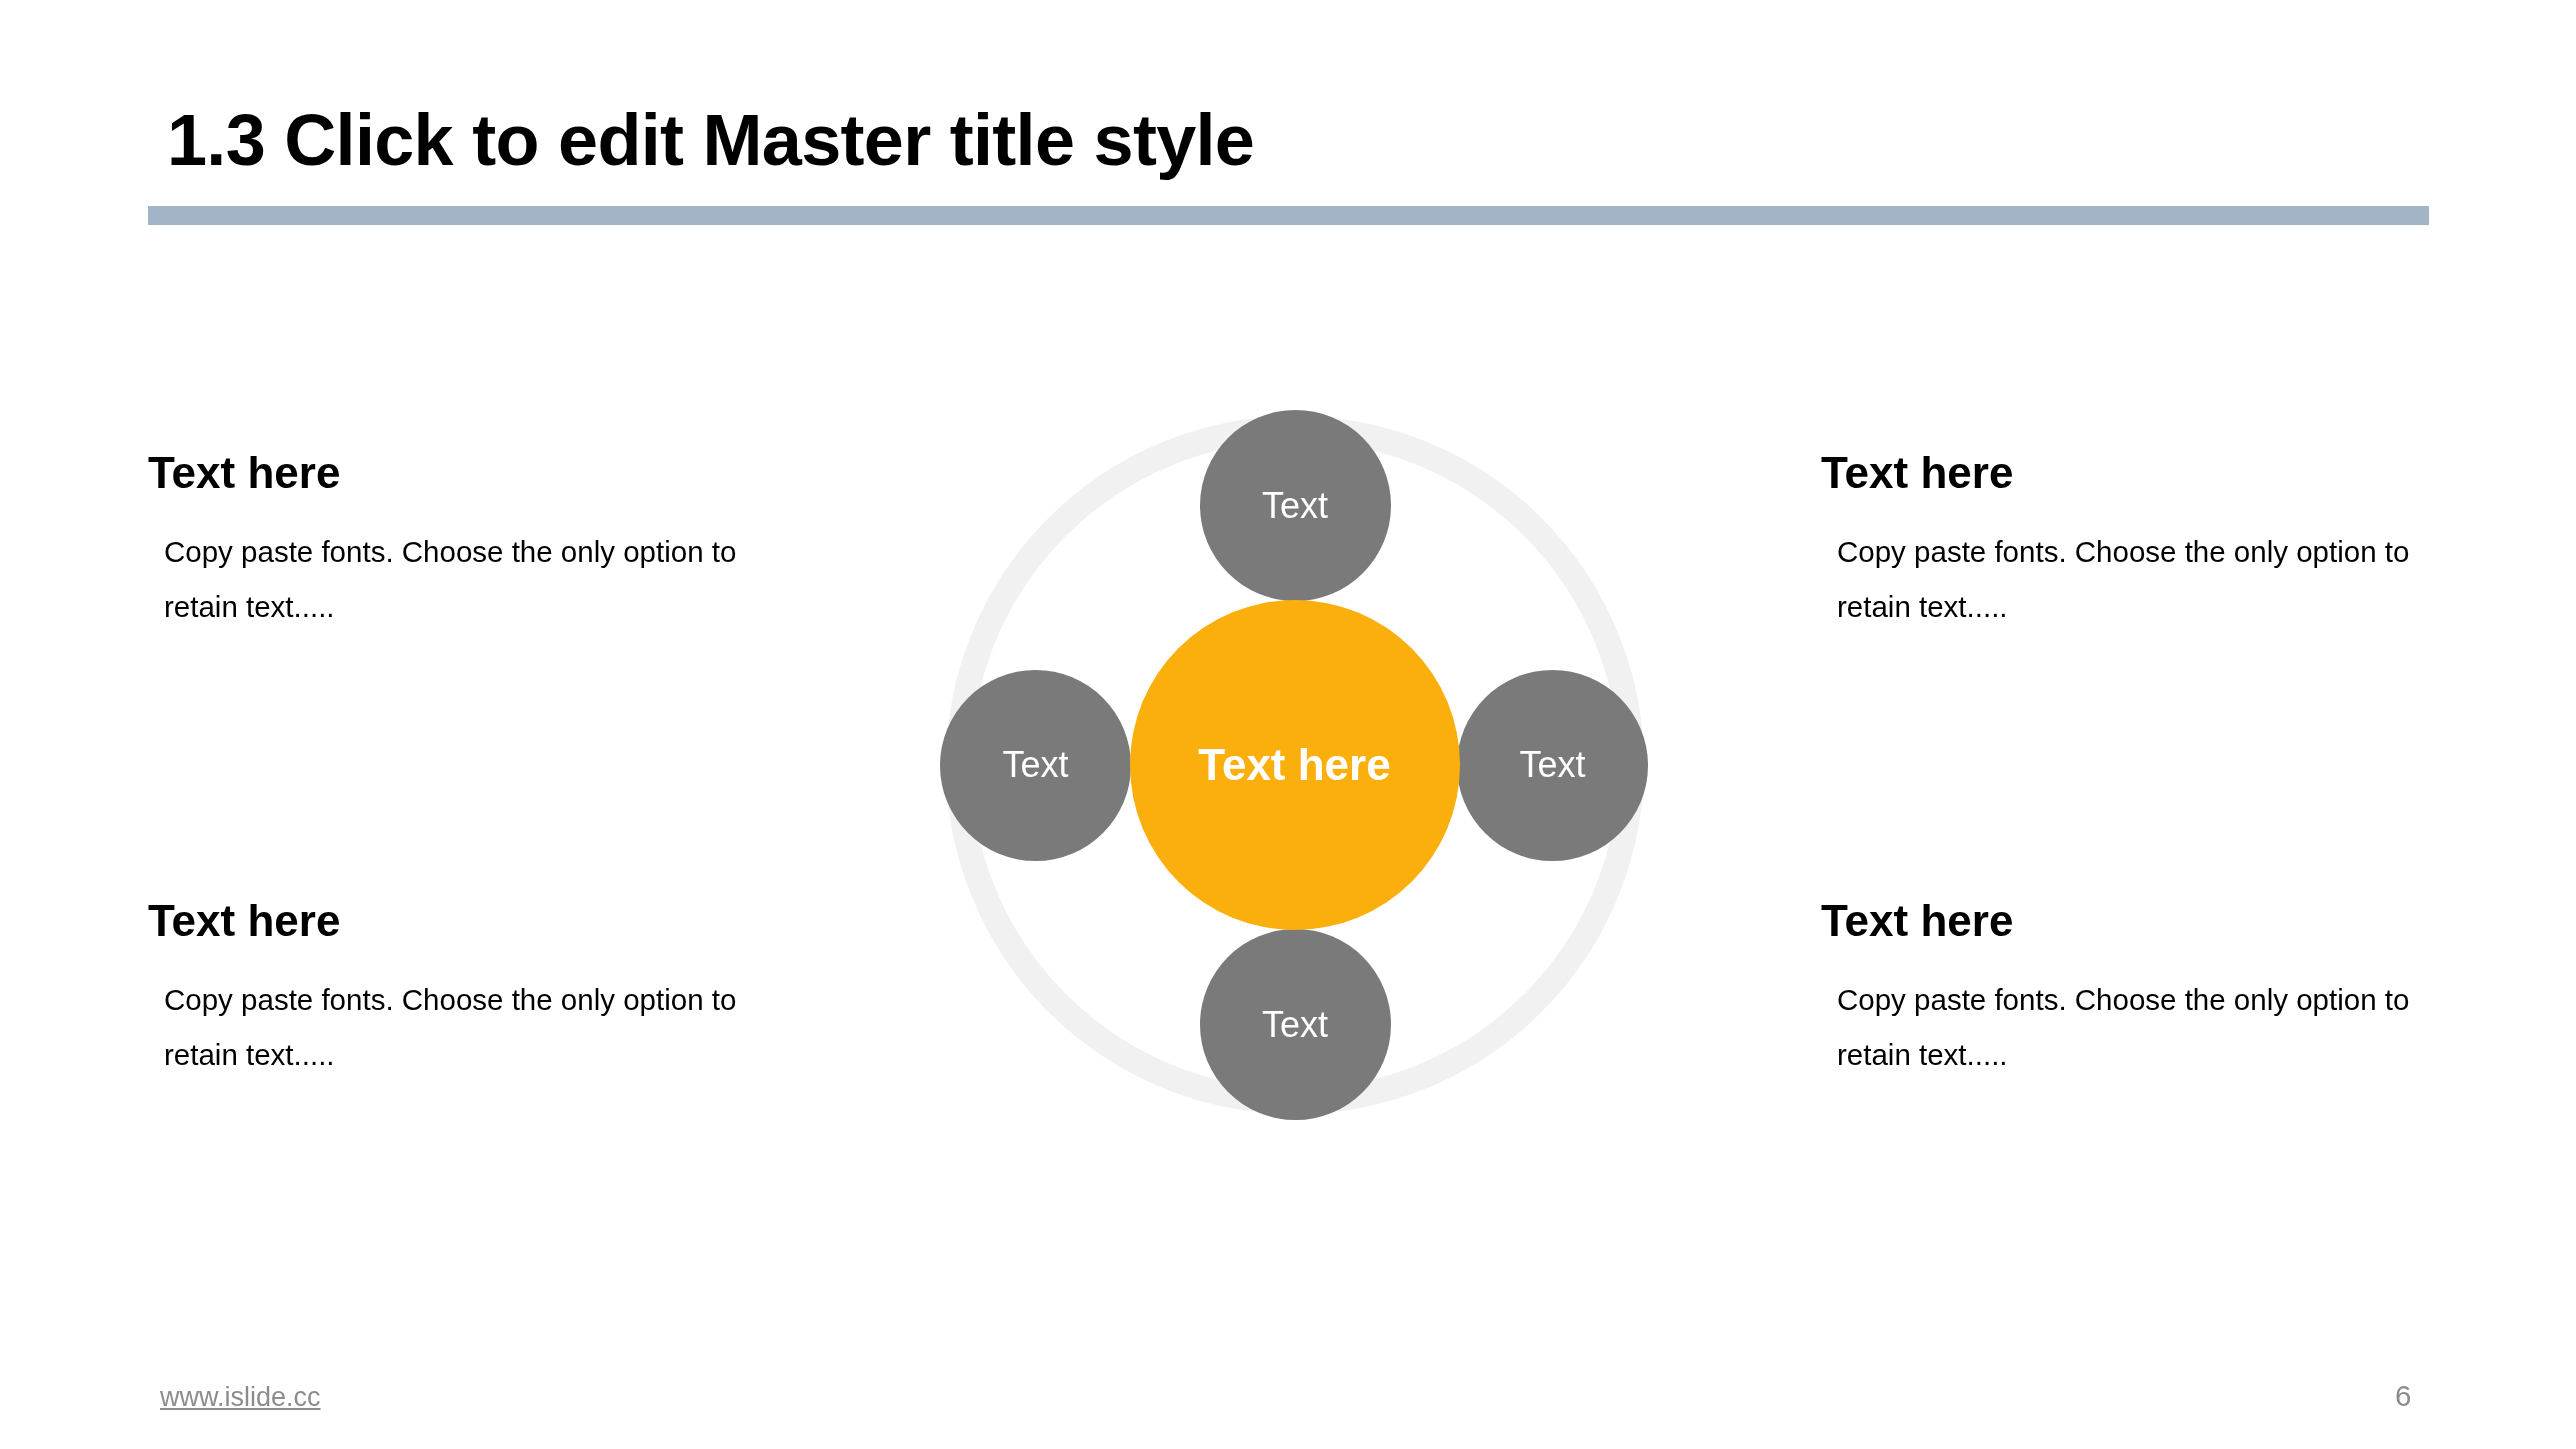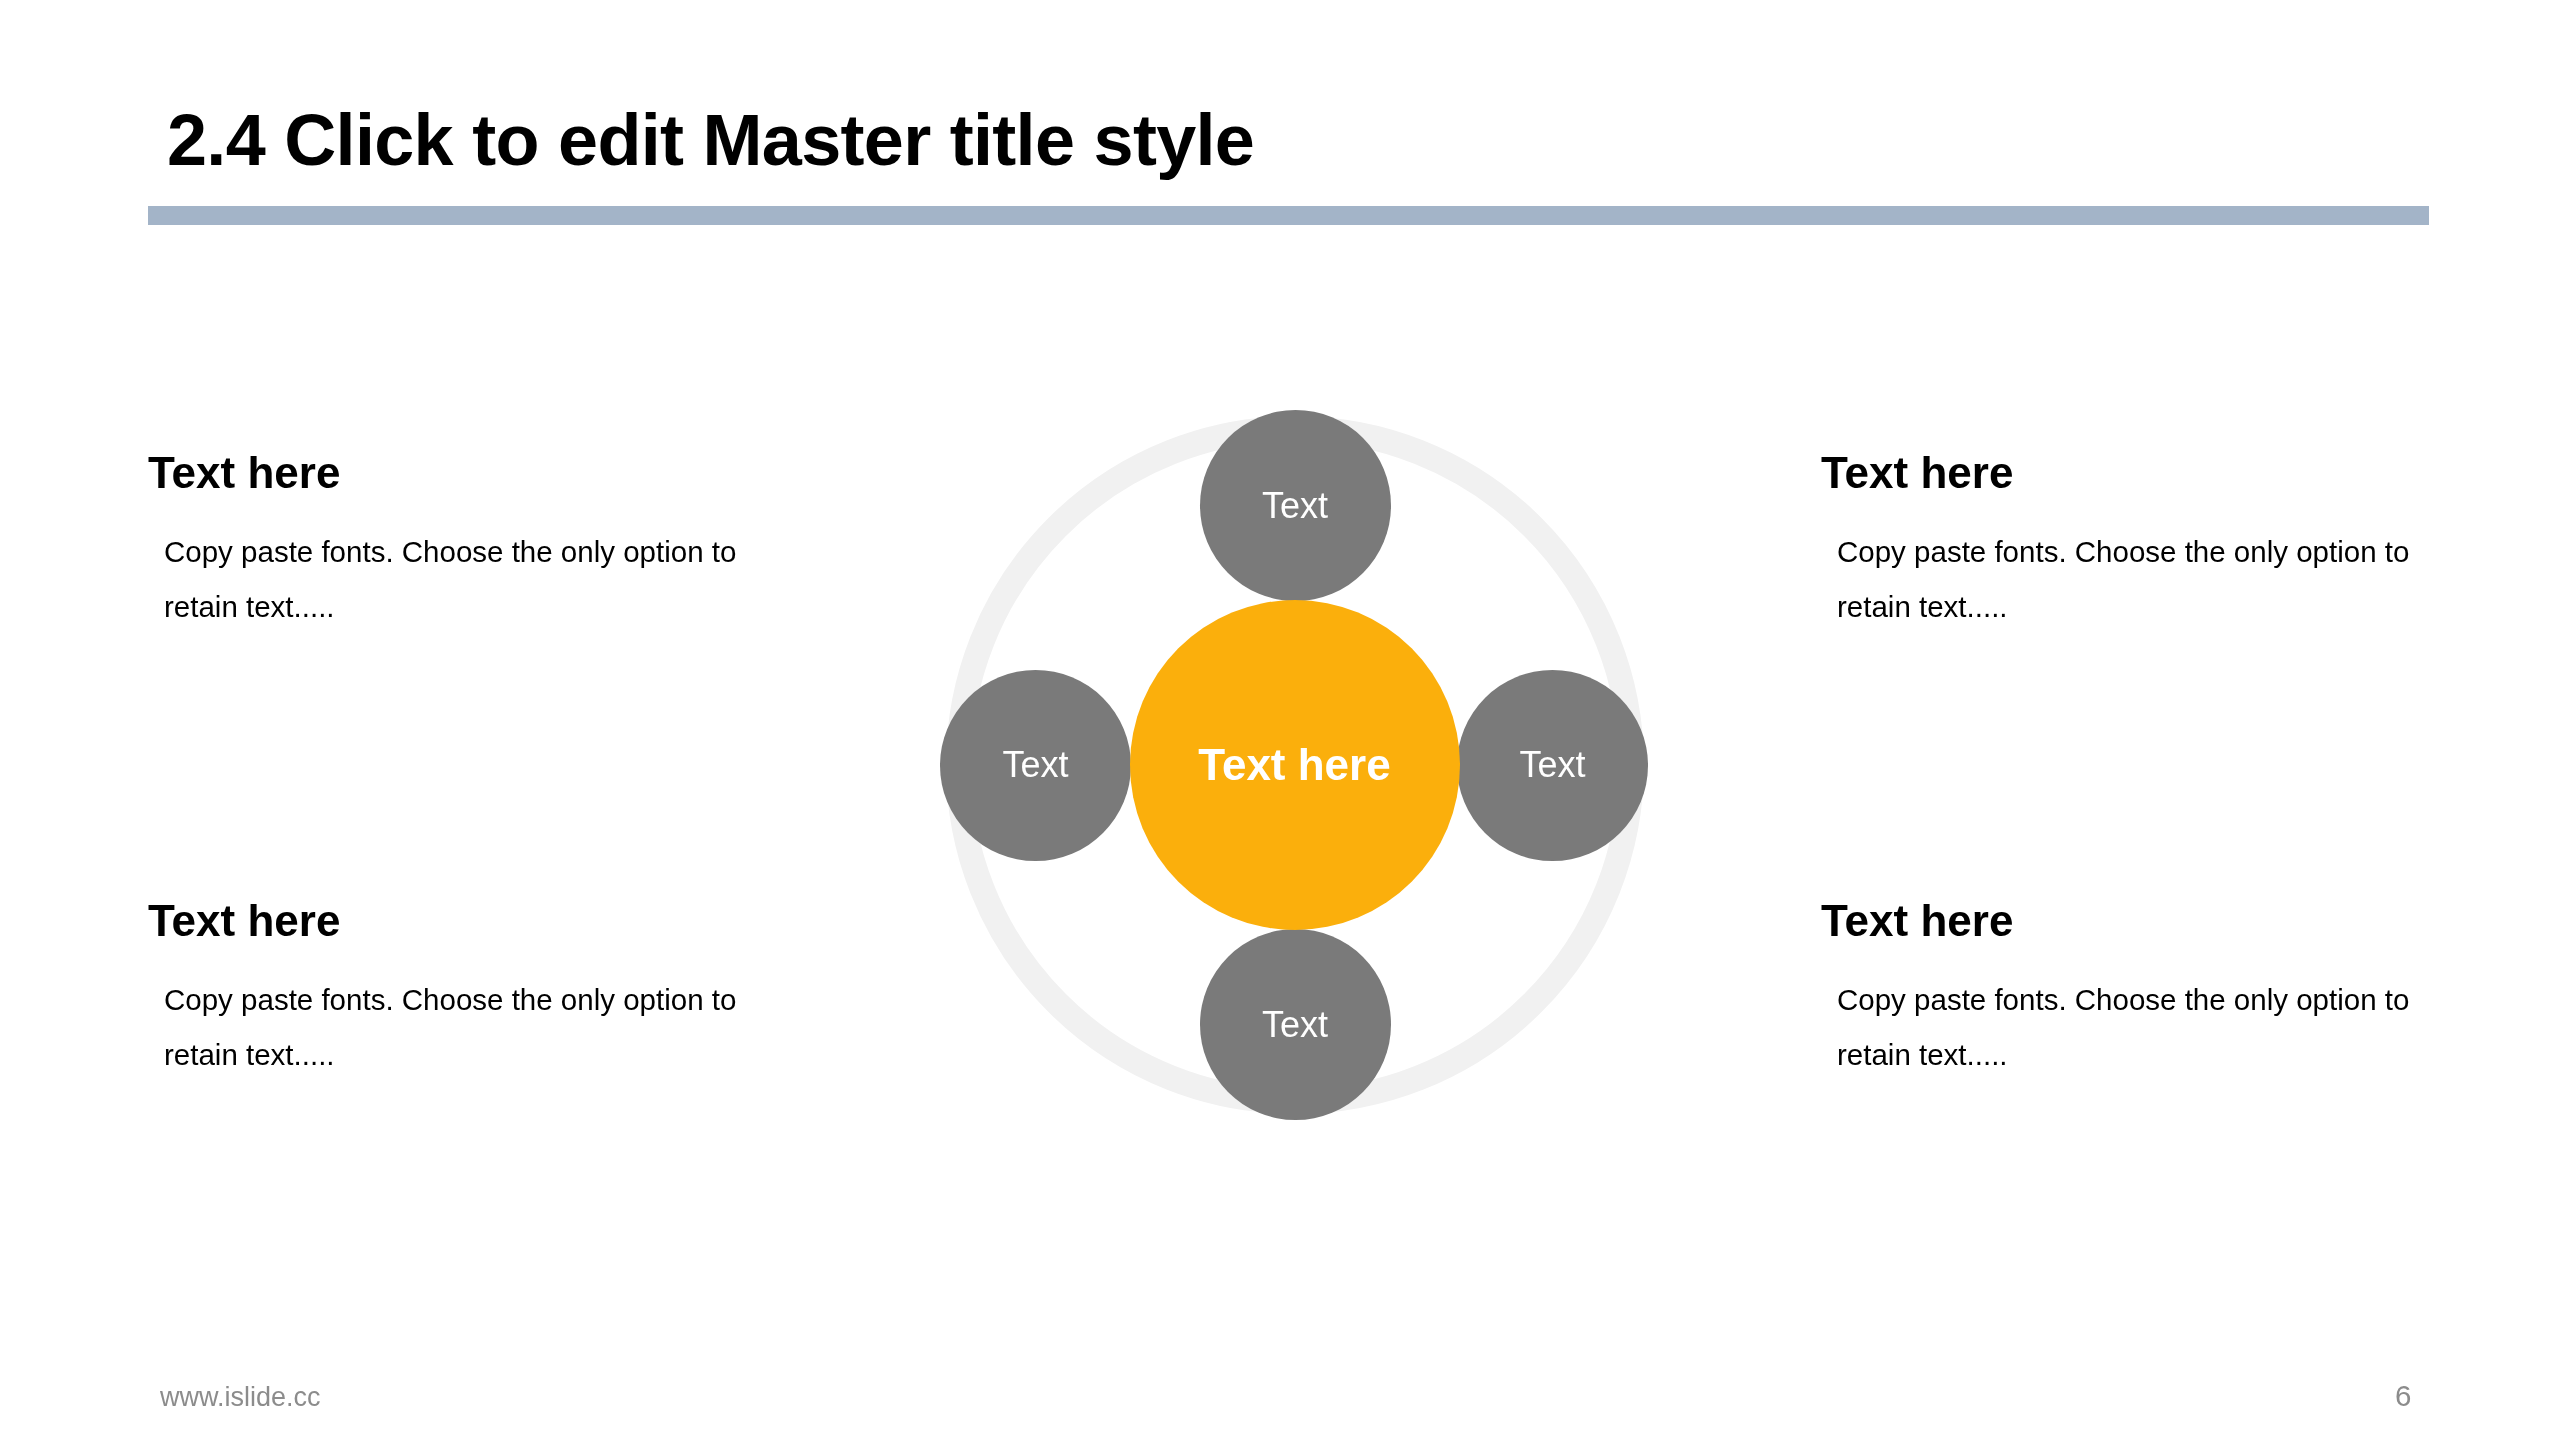--- a/index.html
+++ b/index.html
@@ -152,37 +152,38 @@
     font-weight: bold;
   }
 
   
   #footer-url {
     position: absolute;
     left: 160px;
     top: 1382px;
     font-size: 27px;
     color: #8c8c8c;
+    text-decoration: underline;
   }
 
   #footer-page {
     position: absolute;
     left: 2395px;
     top: 1379px;
     font-size: 29.5px;
     color: #8c8c8c;
   }
 </style>
 </head>
 <body>
 
 <div id="slide">
 
   <div id="title-block">
-    <h1 id="page-title">2.4 Click to edit Master title style</h1>
+    <h1 id="page-title">1.3 Click to edit Master title style</h1>
     <div id="title-rule"></div>
   </div>
 
   <div class="text-block tb-left tb-top">
     <div class="tb-heading">Text here</div>
     <p class="tb-body">Copy paste fonts. Choose the only option to retain text.....</p>
   </div>
 
   <div class="text-block tb-left tb-bottom">
     <div class="tb-heading">Text here</div>

